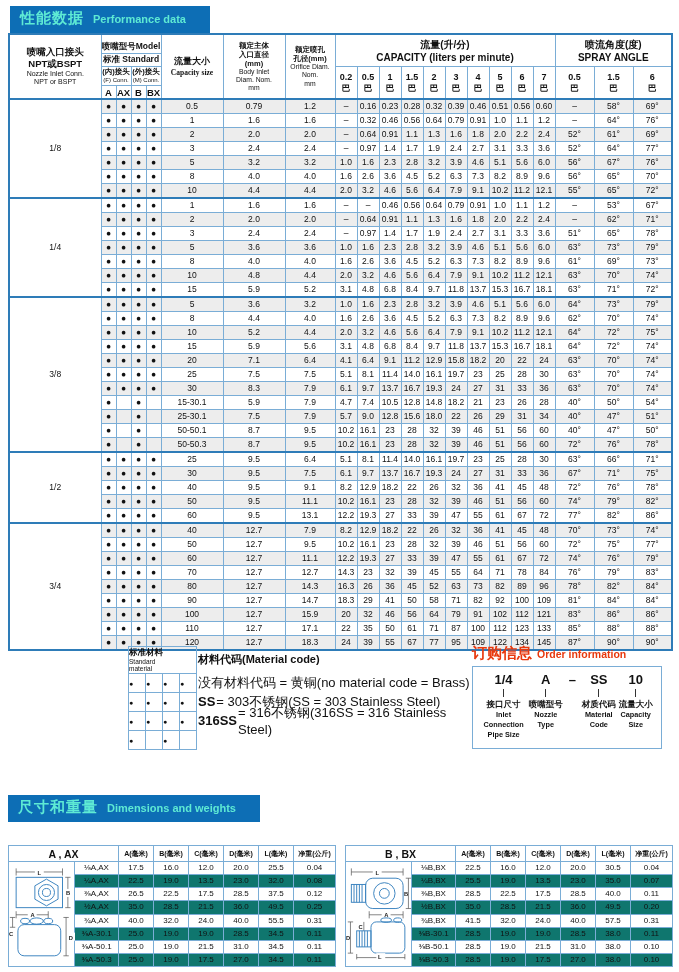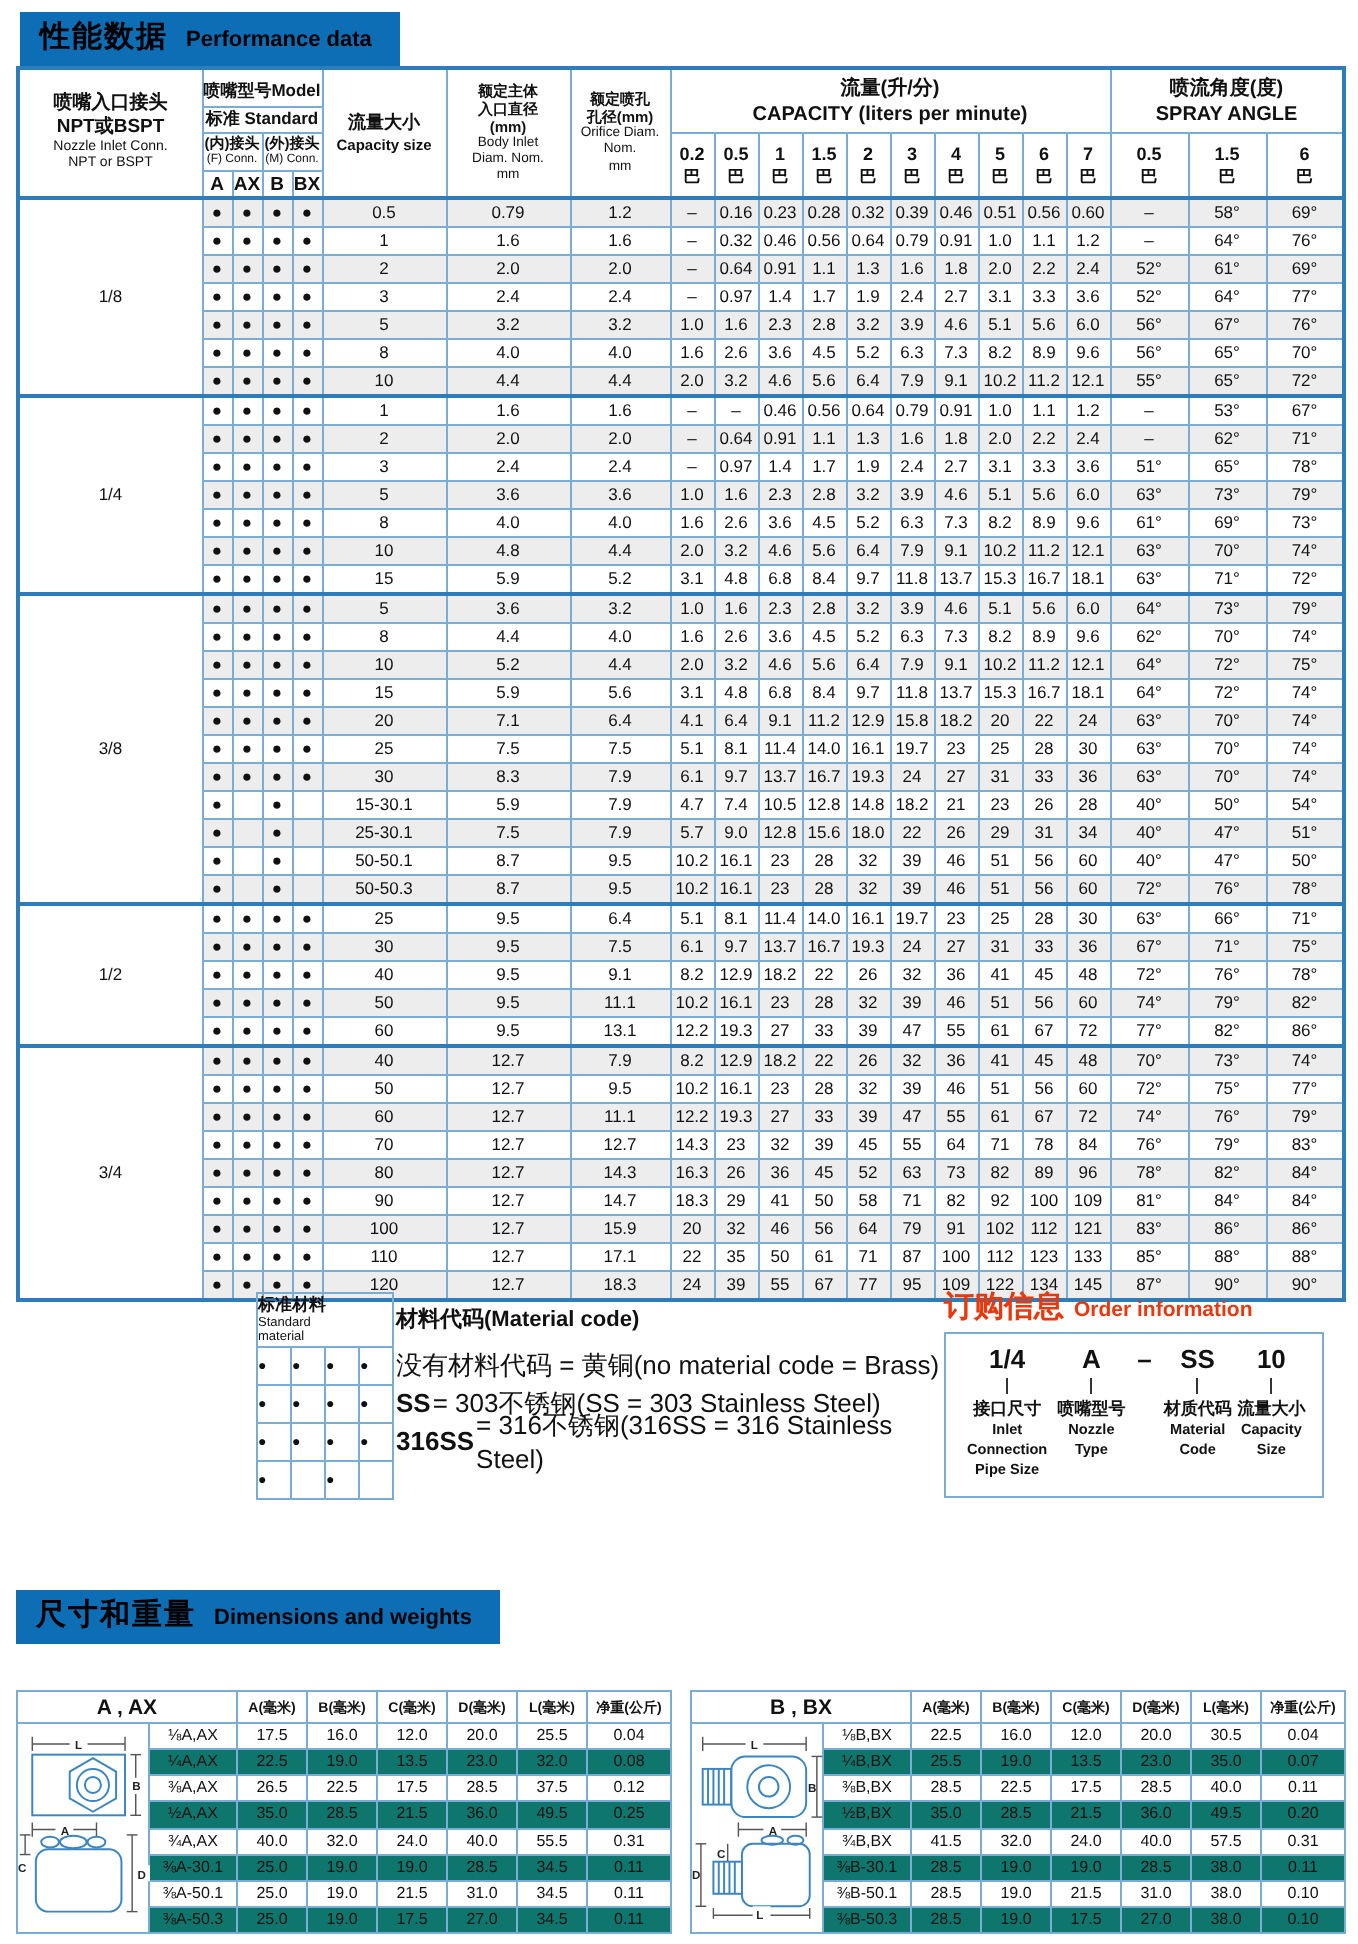--- a/index.html
+++ b/index.html
@@ -1,21 +1,21 @@
 <!DOCTYPE html>
 <html><head>
 <meta charset="utf-8">
 <style>
   html,body{margin:0;padding:0;}
   body{width:679px;height:972px;position:relative;background:#fff;
        font-family:"Liberation Sans",sans-serif;color:#111;overflow:hidden;}
 
   
-  .banner{position:absolute;background:#0d6eb5;color:#000000;display:flex;
-          align-items:baseline;gap:9px;padding:3px 14px 5px 10px;}
+  .banner{position:absolute;background:#0d6eb5;color:#5eead4;display:flex;
+          align-items:baseline;gap:9px;padding:3px 24px 5px 10px;}
   .banner .zh{font-size:15px;font-weight:bold;letter-spacing:1px;}
   .banner .en{font-size:11px;font-weight:bold;}
   #banner-perf{left:10px;top:6px;}
   #banner-dim{left:8px;top:795px;}
 
   
   .perf-table{position:absolute;left:8px;top:33px;width:663px;
               border-collapse:collapse;table-layout:fixed;border:2px solid #2e7cb8;}
   .perf-table th,.perf-table td{border:1px solid #7aadd6;text-align:center;
               vertical-align:middle;padding:0;background:#fff;}
@@ -26,21 +26,21 @@
   .size-cell{font-size:11px;background:#fff !important;}
   .dot-cell{font-size:6px;color:#111;}
   .h-inlet .l1{font-size:9.5px;line-height:1.25;}
   .h-inlet .l3{font-size:7px;font-weight:normal;line-height:1.2;}
   .h-model span{font-size:8.5px;}
   .h-standard{font-size:8.5px;}
   .h-conn .czh{font-size:7.5px;line-height:1.1;}
   .h-conn .cen{font-size:6px;font-weight:normal;line-height:1.2;}
   .model-col{font-size:9.5px;}
   .h-capsize .zh10{font-size:9px;line-height:1.3;}
-  .h-capsize .en8{font-size:7.5px;line-height:1.2;}
+  .h-capsize .en8{font-size:7.5px;line-height:1.2;font-family:Liberation Serif, serif;}
   .h-small div{font-size:6.8px;font-weight:normal;line-height:1.2;}
   .h-small div.hzh{font-size:7.5px;font-weight:bold;}
   .h-big div{font-size:10px;line-height:1.3;}
   .press-th .pv{font-size:9px;line-height:1.2;}
   .press-th .pu{font-size:8.5px;line-height:1.2;}
   #perf-hrow1 th{height:16px;} #perf-hrow2 th{height:12px;margin-left:20px;}
   #perf-hrow3 th{height:18px;} #perf-hrow4 th{height:12px;}
 
   
   #mat-grid{position:absolute;left:128px;top:646px;border-collapse:collapse;

